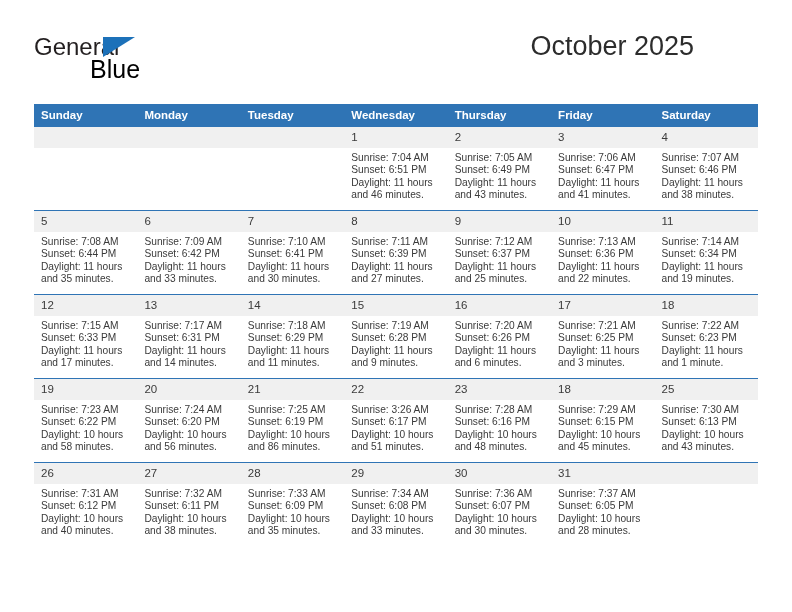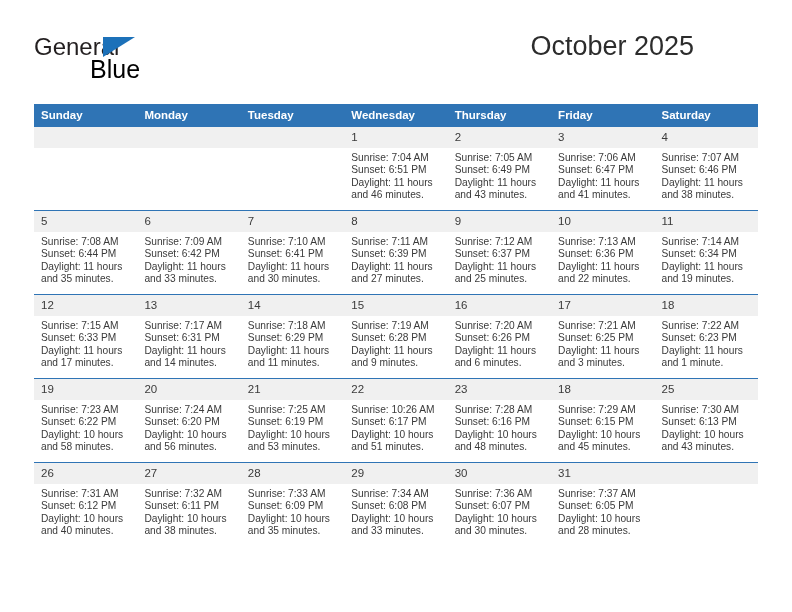--- a/index.html
+++ b/index.html
@@ -377,27 +377,27 @@
               <div>Daylight: 10 hours</div>
               <div>and 56 minutes.</div>
             </div>
           </td>
           <td>
             <div class="daynum">21</div>
             <div class="info">
               <div>Sunrise: 7:25 AM</div>
               <div>Sunset: 6:19 PM</div>
               <div>Daylight: 10 hours</div>
-              <div>and 53 minutes.</div>
+              <div>and 86 minutes.</div>
             </div>
           </td>
           <td>
             <div class="daynum">22</div>
             <div class="info">
-              <div>Sunrise: 10:26 AM</div>
+              <div>Sunrise: 3:26 AM</div>
               <div>Sunset: 6:17 PM</div>
               <div>Daylight: 10 hours</div>
               <div>and 51 minutes.</div>
             </div>
           </td>
           <td>
             <div class="daynum">23</div>
             <div class="info">
               <div>Sunrise: 7:28 AM</div>
               <div>Sunset: 6:16 PM</div>

